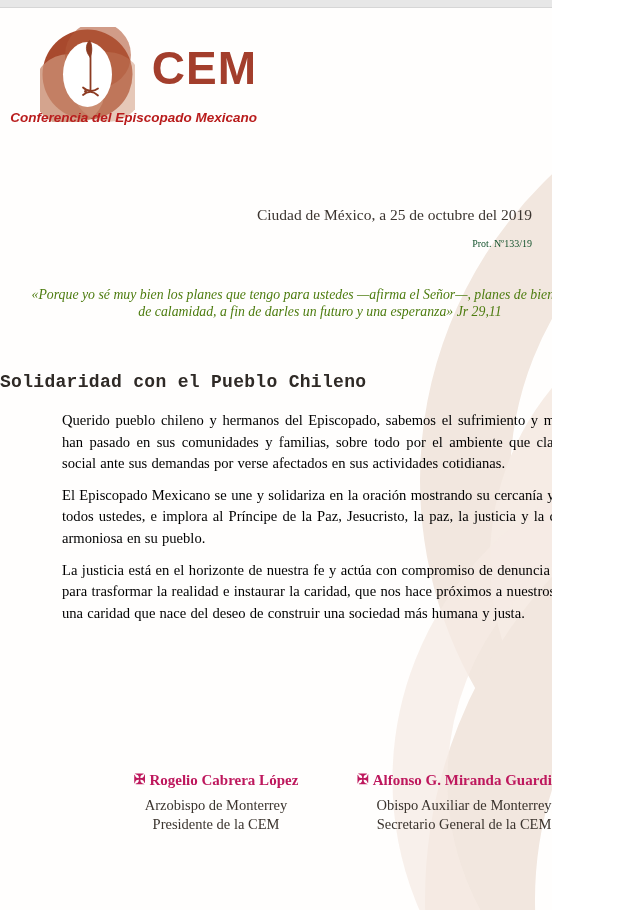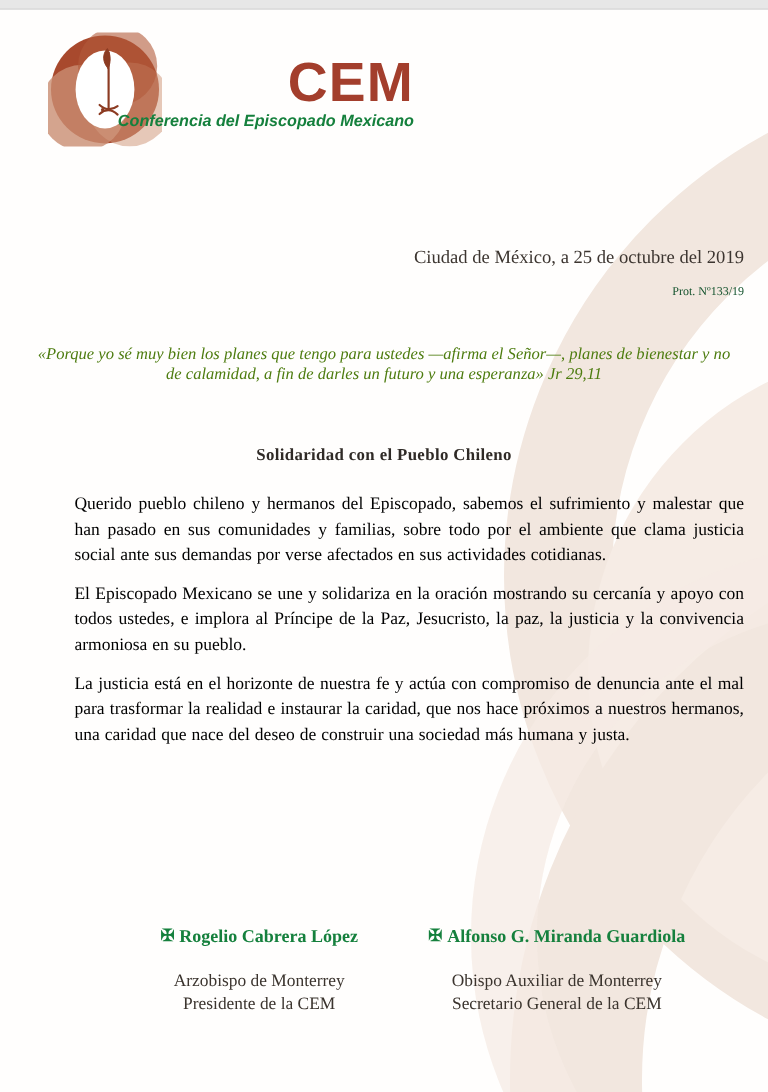--- a/index.html
+++ b/index.html
@@ -4,21 +4,21 @@
 <title>CEM — Solidaridad con el Pueblo Chileno</title>
 <style>
   html,body{margin:0;padding:0;}
   body{
     width:640px;height:910px;
     background:#ffffff;
     font-family:"Liberation Serif","DejaVu Serif",serif;
     color:#3a332e;
     overflow:hidden;
   }
-  .page{position:relative;width:640px;height:910px;background:#fffefd;overflow:hidden;}
+  .page{position:relative;width:552px;height:910px;background:#fffefd;overflow:hidden;}
 
   
   .topbar{
     position:absolute;top:0;left:0;width:640px;height:7px;
     background:#e7e7e7;border-bottom:1px solid #d6d6d6;
   }
 
   
   .watermark{position:absolute;top:0;left:0;pointer-events:none;}
 
@@ -26,59 +26,60 @@
   .logo{position:absolute;top:27px;left:40px;width:95px;height:95px;}
   .wordmark{position:absolute;top:46px;right:295px;text-align:right;white-space:nowrap;}
   .acronym{
     font-family:"Liberation Sans","DejaVu Sans",sans-serif;
     font-weight:bold;font-size:46px;line-height:44px;letter-spacing:1px;
     color:#a33e2c;
   }
   .orgname{
     font-family:"Liberation Sans","DejaVu Sans",sans-serif;
     font-style:italic;font-weight:bold;font-size:13.5px;line-height:15px;
-    color:#15803d;margin-top:3px;
+    color:#b91c1c;margin-top:20px;
   }
 
   
   .dateline{position:absolute;top:206px;right:20px;font-size:15.5px;color:#3c3530;}
   .protocol{position:absolute;top:238px;right:20px;font-size:10px;color:#14532d;}
 
   
   .epigraph{
     position:absolute;top:286px;left:30px;width:580px;
     font-style:italic;font-size:13.8px;line-height:17px;
     text-align:center;color:#4d7c0f;
   }
 
   
   .title{
     position:absolute;top:372px;left:0;width:640px;margin:0;
-    text-align:center;font-size:14px;font-weight:bold;color:#2f2a26;
+    font-size:18px;font-weight:bold;color:#2f2a26;
     letter-spacing:.3px;
+    font-family:Liberation Mono, monospace;
   }
 
   
   .letter-body{position:absolute;top:410px;left:62px;width:558px;}
   .letter-body p{
     margin:0 0 10px 0;
     font-size:14.6px;line-height:21.6px;
     text-align:justify;color:#000000;
     word-spacing:.5px;
   }
 
   
   .signatures{position:absolute;top:772px;left:0;width:640px;display:flex;}
   .sig{width:232px;text-align:center;}
   .sig-left{margin-left:100px;}
   .sig-right{margin-left:16px;}
-  .sig-name{font-size:15px;font-weight:bold;color:#15803d;white-space:nowrap;}
+  .sig-name{font-size:15px;font-weight:bold;color:#be185d;white-space:nowrap;}
   .cross{font-size:14px;margin-right:4px;position:relative;top:-1px;}
   .sig-role{font-size:14.5px;line-height:19px;color:#3b342e;}
-  .sig-role.first{margin-top:19px;}
+  .sig-role.first{margin-top:7px;}
 </style>
 </head>
 <body>
 
 <div class="page">
 
   <div class="topbar"></div>
 
   <svg class="watermark" width="640" height="910" viewBox="0 0 640 910" aria-hidden="true">
     <circle cx="840" cy="480" r="375" fill="none" stroke="#f2e7df" stroke-width="90"></circle>

